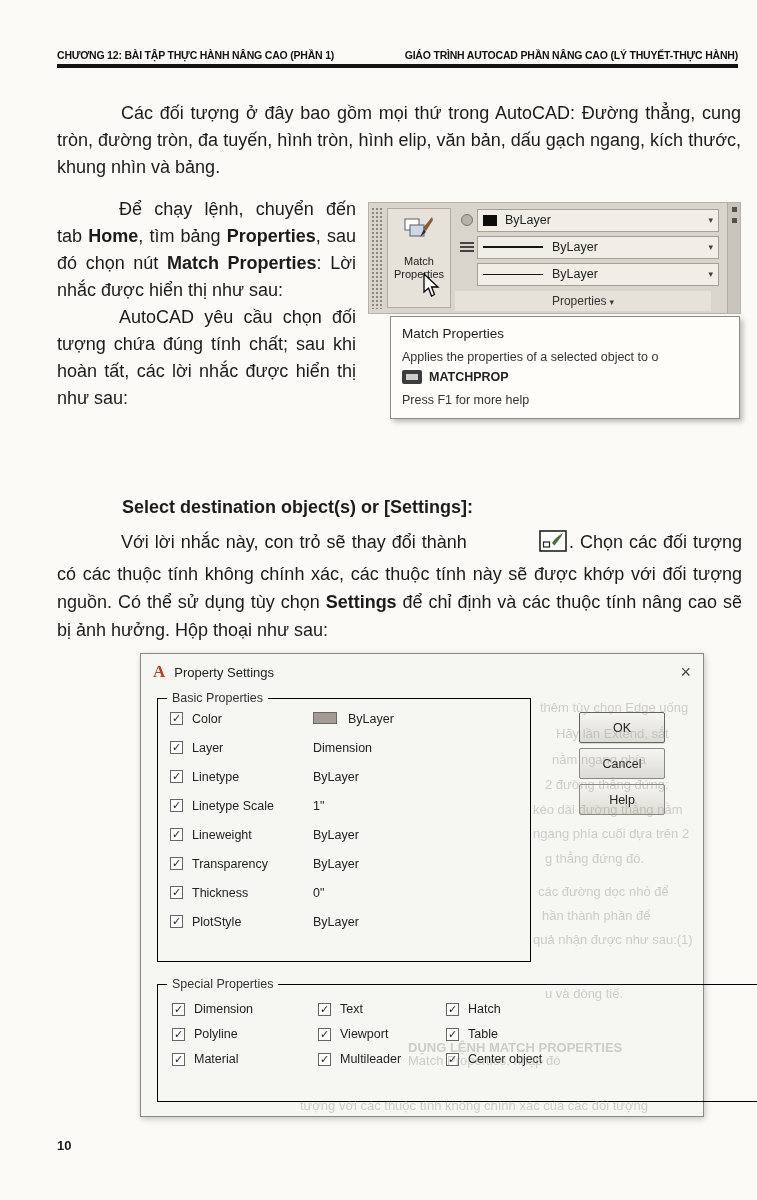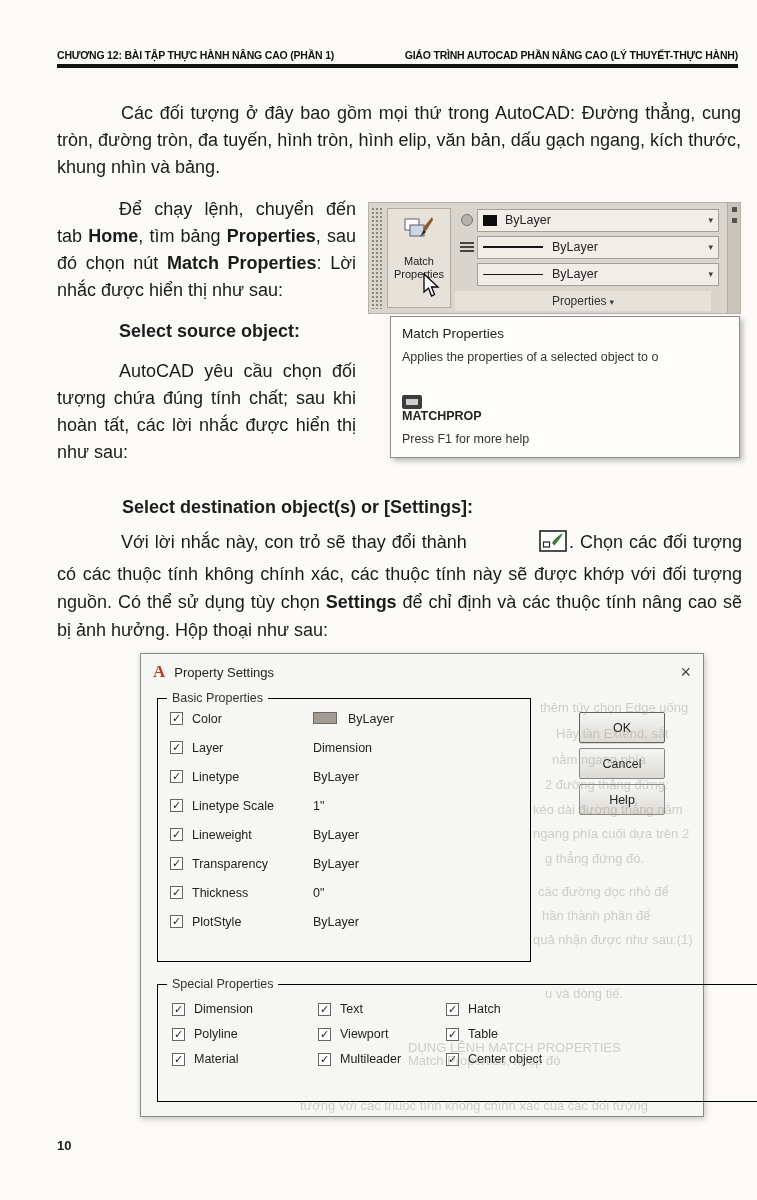--- a/index.html
+++ b/index.html
@@ -78,21 +78,21 @@
   }
   .edge-strip i { width:5px; height:5px; background:#55524c; display:block; }
   .tooltip {
     position:absolute; left:22px; top:120px; width:350px;
     background:#fefdf9; border:1px solid #8f8d87;
     box-shadow:3px 3px 5px rgba(0,0,0,0.25);
     padding:9px 11px 11px; z-index:4;
   }
   .tt-title { font-size:13.5px; color:#222; }
   .tt-desc { font-size:12.5px; color:#333; margin-top:9px; white-space:nowrap; overflow:hidden; }
-  .tt-cmd { display:flex; align-items:flex-start; margin-top:31px;flex-direction:column; }
+  .tt-cmd { display:flex; align-items:flex-end; margin-top:6px; }
   .cmd-icon { width:20px; height:14px; background:#3d3d3d; border-radius:2px; margin-right:7px; position:relative; }
   .cmd-icon::after { content:""; position:absolute; left:4px; top:4px; width:12px; height:6px; background:#cfcfcf; }
   .tt-cmd span.cmdtxt { font-size:12.5px; font-weight:bold; color:#222; }
   .tt-help { font-size:12.5px; color:#333; margin-top:9px; }
 
   
   .cur-badge { display:inline-block; vertical-align:-4px; margin:0 2px; }
 
   
   .dialog {
@@ -132,39 +132,38 @@
     display:grid; grid-template-columns:146px 128px auto;
     row-gap:11px; padding:17px 0 0 14px;
   }
   .sp-item { display:flex; align-items:center; font-size:12.5px; color:#222; }
 
   
   .bleed {
     position:absolute; font-size:13px; color:#96948b; opacity:0.42;
     white-space:nowrap; z-index:10; pointer-events:none;
   }
-  .bleed.b-bold { font-weight:normal; }
+  .bleed.b-bold { font-weight:bold; }
 </style>
 </head>
 <body>
 
 <div class="page">
 
   <div class="header">
     <span>CHƯƠNG 12: BÀI TẬP THỰC HÀNH NÂNG CAO (PHẦN 1)</span>
     <span>GIÁO TRÌNH AUTOCAD PHẦN NÂNG CAO (LÝ THUYẾT-THỰC HÀNH)</span>
   </div>
   <div class="header-rule"></div>
 
   <p class="para p1">Các đối tượng ở đây bao gồm mọi thứ trong AutoCAD: Đường thẳng, cung tròn, đường tròn, đa tuyến, hình tròn, hình elip, văn bản, dấu gạch ngang, kích thước, khung nhìn và bảng.</p>
 
   <div class="twocol">
     <div class="leftcol">
       <p class="para"><span>Để chạy lệnh, chuyển đến tab </span><span style="font-weight: bold;">Home</span><span>, tìm bảng </span><span style="font-weight: bold;">Properties</span><span>, sau đó chọn nút </span><span style="font-weight: bold;">Match Properties</span><span>: Lời nhắc được hiển thị như sau:</span></p>
-      <p class="src-head">Select source object:</p>
       <p class="para">AutoCAD yêu cầu chọn đối tượng chứa đúng tính chất; sau khi hoàn tất, các lời nhắc được hiển thị như sau:</p>
     </div>
 
     <div class="shot">
       <div class="ribbon">
         <div class="grip"></div>
 
         <div class="match-btn">
           <span>
             <svg width="32" height="30" viewBox="0 0 32 30">

